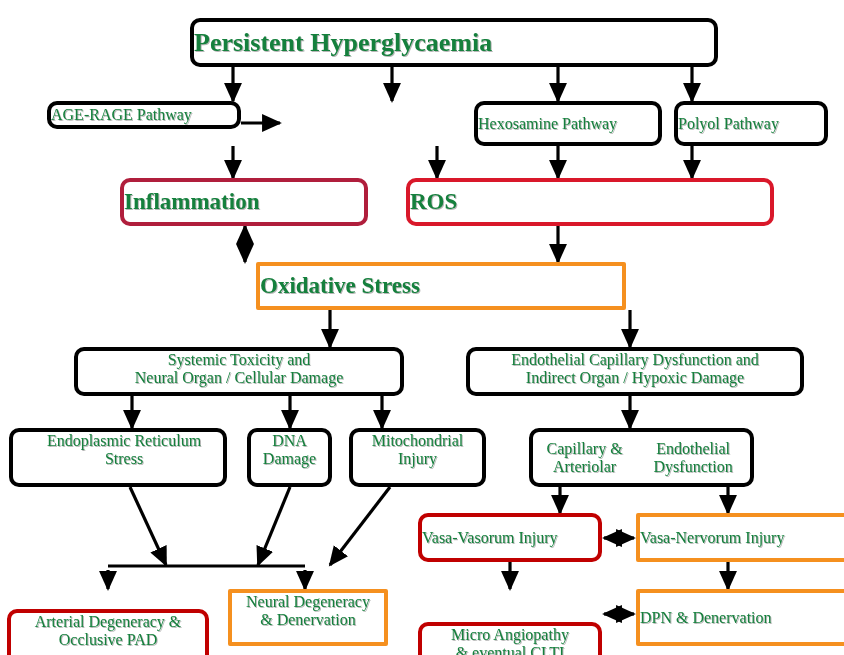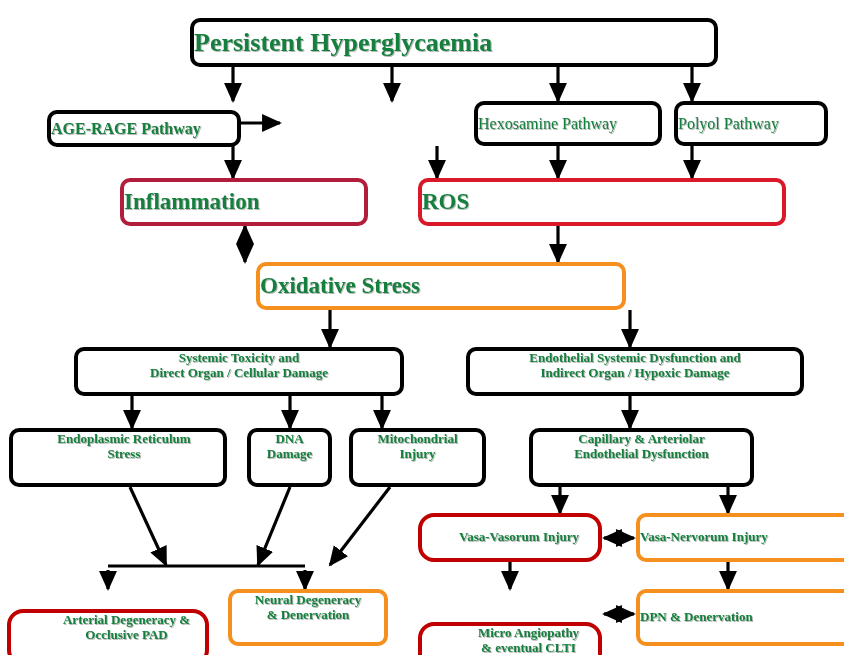--- a/index.html
+++ b/index.html
@@ -8,26 +8,26 @@
   #stage{position:relative;width:844px;height:655px;background:#fff;}
   #edges{position:absolute;left:0;top:0;width:844px;height:655px;}
   .node{position:absolute;box-sizing:border-box;background:#ffffff;
         display:flex;align-items:center;justify-content:flex-start;
         text-align:center;color:#15803d;line-height:1.12;
         text-shadow:1px 1px 0 rgba(170,170,170,.85);
         border-style:solid;z-index:2;}
   .k-black{border-color:#000000;border-width:4px;border-radius:10px;}
   .k-crimson{border-color:#b01e3c;border-width:4px;border-radius:10px;}
   .k-red{border-color:#d9182a;border-width:4px;border-radius:10px;}
-  .k-darkred{border-color:#c00000;border-width:4px;border-radius:16px;padding-left:37px;}
-  .k-orange{border-color:#f5901f;border-width:4px;border-radius:10px;}
+  .k-darkred{border-color:#c00000;border-width:4px;border-radius:10px;}
+  .k-orange{border-color:#f5901f;border-width:4px;border-radius:2px;}
   .t-title{font-size:26px;font-weight:bold;}
   .t-big{font-size:23px;font-weight:bold;}
   .t-mid{font-size:16px;font-weight:normal;}
-  .t-sm{font-size:13px;font-weight:bold;}
+  .t-sm{font-size:16px;font-weight:normal;}
 </style>
 </head>
 <body>
 
 <div id="stage">
 
   <svg id="edges" viewBox="0 0 844 655" xmlns="http://www.w3.org/2000/svg">
     <defs>
       <marker id="ah" markerWidth="7" markerHeight="7" refX="5.6" refY="3.1" orient="auto" markerUnits="strokeWidth">
         <path d="M0,0.3 L6.2,3.1 L0,5.9 z" fill="#000"></path>
@@ -87,71 +87,71 @@
       <path d="M245,226 L245,262"></path>
       <path d="M604,538 L634,538"></path>
       <path d="M604,614 L634,614"></path>
     </g>
   </svg>
 
   <div class="node k-black t-title" style="left:190px;top:18px;width:528px;height:49px;">
     <span>Persistent Hyperglycaemia</span>
   </div>
 
-  <div class="node k-black t-mid" style="left:47px;top:110px;width:194px;height:37px;font-weight:bold;">
+  <div class="node k-black t-mid" style="left:47px;top:101px;width:194px;height:28px;">
     <span>AGE-RAGE Pathway</span>
   </div>
 
 
   <div class="node k-black t-mid" style="left:474px;top:101px;width:188px;height:45px;">
     <span>Hexosamine Pathway</span>
   </div>
 
   <div class="node k-black t-mid" style="left:674px;top:101px;width:154px;height:45px;">
     <span>Polyol Pathway</span>
   </div>
 
   <div class="node k-crimson t-big" style="left:120px;top:178px;width:248px;height:48px;">
     <span>Inflammation</span>
   </div>
 
-  <div class="node k-red t-big" style="left:418px;top:178px;width:368px;height:48px;">
+  <div class="node k-red t-big" style="left:406px;top:178px;width:368px;height:48px;">
     <span>ROS</span>
   </div>
 
   <div class="node k-orange t-big" style="left:256px;top:262px;width:370px;height:48px;">
     <span>Oxidative Stress</span>
   </div>
 
   <div class="node k-black t-sm" style="left:74px;top:347px;width:330px;height:49px;flex-direction:column;">
     <span>Systemic Toxicity and</span>
-    <span>Direct Organ / Cellular Damage</span>
+    <span>Neural Organ / Cellular Damage</span>
   </div>
 
   <div class="node k-black t-sm" style="left:466px;top:347px;width:338px;height:49px;flex-direction:column;">
-    <span>Endothelial Systemic Dysfunction and</span>
+    <span>Endothelial Capillary Dysfunction and</span>
     <span>Indirect Organ / Hypoxic Damage</span>
   </div>
 
   <div class="node k-black t-sm" style="left:9px;top:428px;width:218px;height:59px;flex-direction:column;padding-left:12px;">
     <span>Endoplasmic Reticulum</span>
     <span>Stress</span>
   </div>
 
   <div class="node k-black t-sm" style="left:349px;top:428px;width:137px;height:59px;flex-direction:column;">
     <span>Mitochondrial</span>
     <span>Injury</span>
   </div>
 
   <div class="node k-black t-sm" style="left:247px;top:428px;width:85px;height:59px;flex-direction:column;">
     <span>DNA</span>
     <span>Damage</span>
   </div>
 
-  <div class="node k-black t-sm" style="left:529px;top:428px;width:225px;height:59px;flex-direction:column;">
+  <div class="node k-black t-sm" style="left:529px;top:428px;width:225px;height:59px;flex-direction:row;">
     <span>Capillary &amp; Arteriolar</span>
     <span>Endothelial Dysfunction</span>
   </div>
 
   <div class="node k-darkred t-sm" style="left:418px;top:513px;width:184px;height:49px;">
     <span>Vasa-Vasorum Injury</span>
   </div>
 
   <div class="node k-orange t-sm" style="left:636px;top:513px;width:220px;height:49px;">
     <span>Vasa-Nervorum Injury</span>

